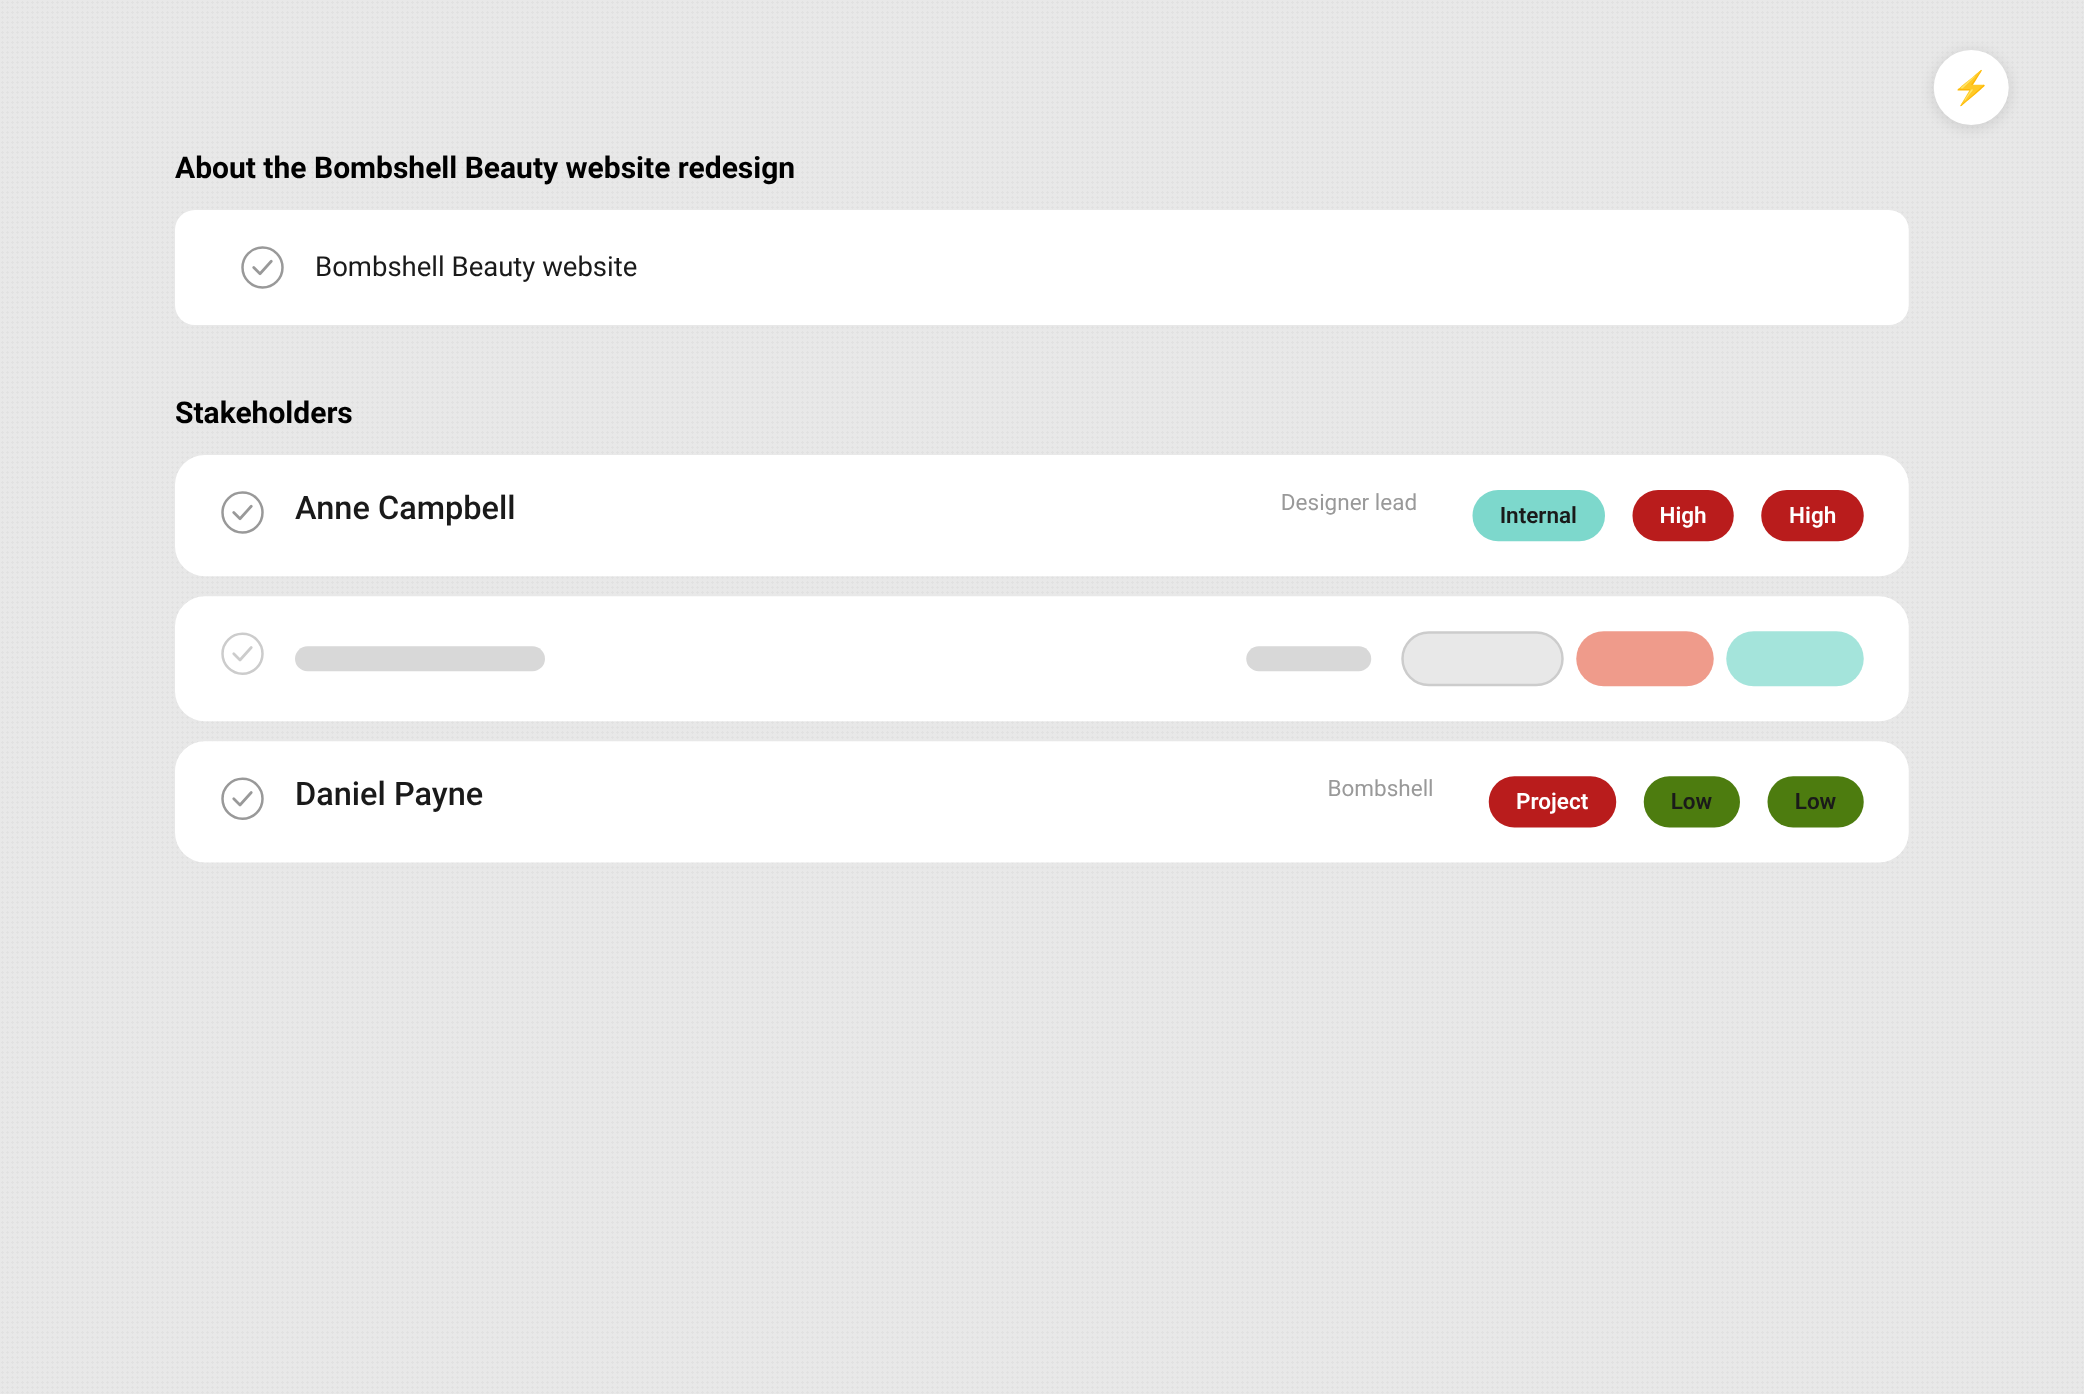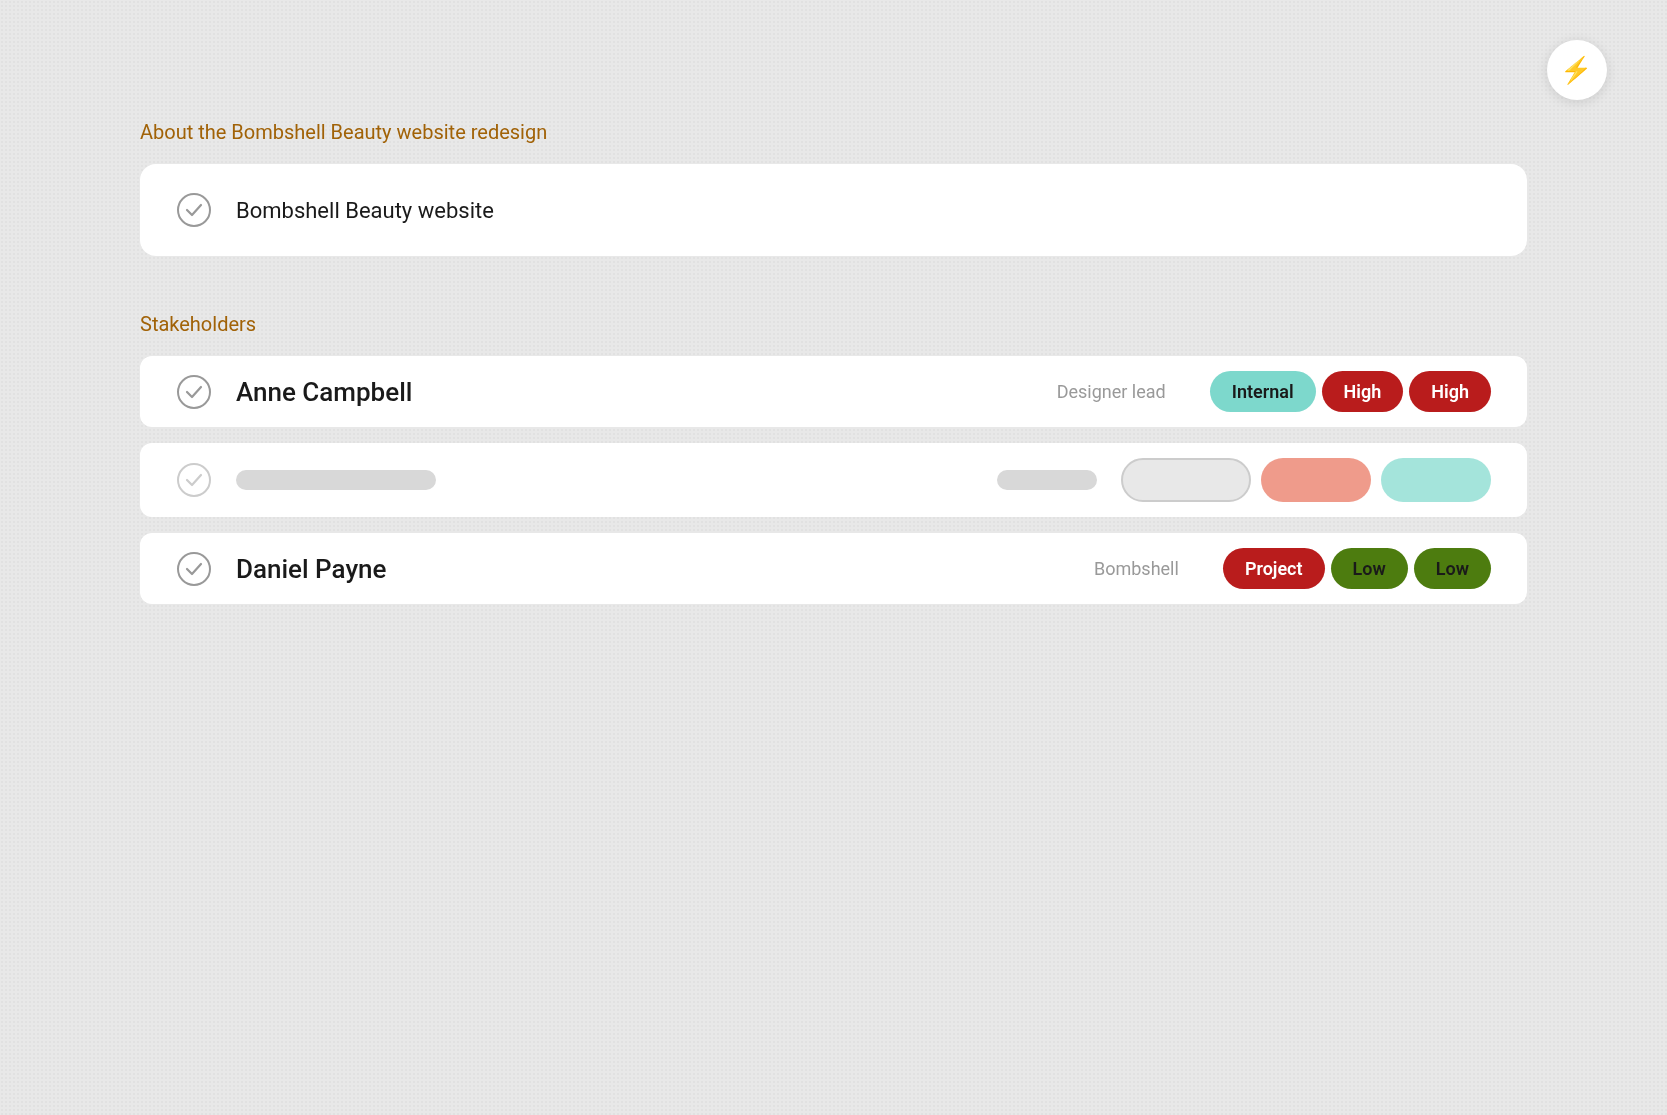--- a/index.html
+++ b/index.html
@@ -20,30 +20,30 @@
     }
 
     .main-content {
       position: absolute;
       top: 120px;
       left: 140px;
       right: 140px;
     }
 
     .section-title {
-      font-size: 20px;
-      font-weight: 400;
-      color: #a16207;
+      font-size: 24px;
+      font-weight: 700;
+      color: #000000;
       margin-bottom: 20px;
     }
 
     .card {
       background: #ffffff;
       border-radius: 16px;
-      padding: 28px 36px;
+      padding: 28px 52px;
       margin-bottom: 16px;
       display: flex;
       align-items: center;
       gap: 24px;
     }
 
     .check-icon {
       width: 36px;
       height: 36px;
       flex-shrink: 0;
@@ -59,44 +59,43 @@
       color: #1a1a1a;
       font-weight: 400;
     }
 
     .section-gap {
       margin-top: 56px;
     }
 
     .stakeholder-card {
       background: #ffffff;
-      border-radius: 12px;
-      padding: 15px 36px;
+      border-radius: 24px;
+      padding: 28px 36px;
       margin-bottom: 16px;
       display: flex;
-      align-items: center;
       gap: 24px;
     }
 
     .stakeholder-name {
       font-size: 26px;
       font-weight: 500;
       color: #1a1a1a;
       flex: 1;
     }
 
     .stakeholder-role {
       font-size: 18px;
       color: #999999;
       margin-right: 20px;
     }
 
     .tags {
       display: flex;
-      gap: 6px;
+      gap: 22px;
       align-items: center;
     }
 
     .tag {
       padding: 10px 22px;
       border-radius: 50px;
       font-size: 18px;
       font-weight: 600;
     }
 

